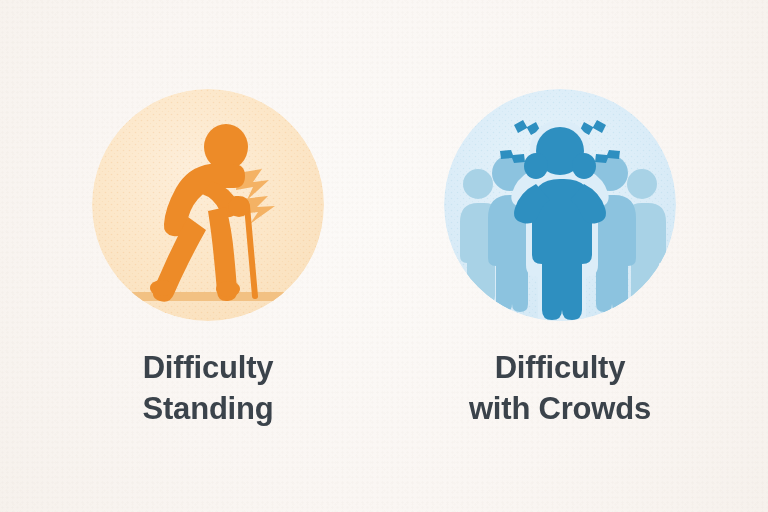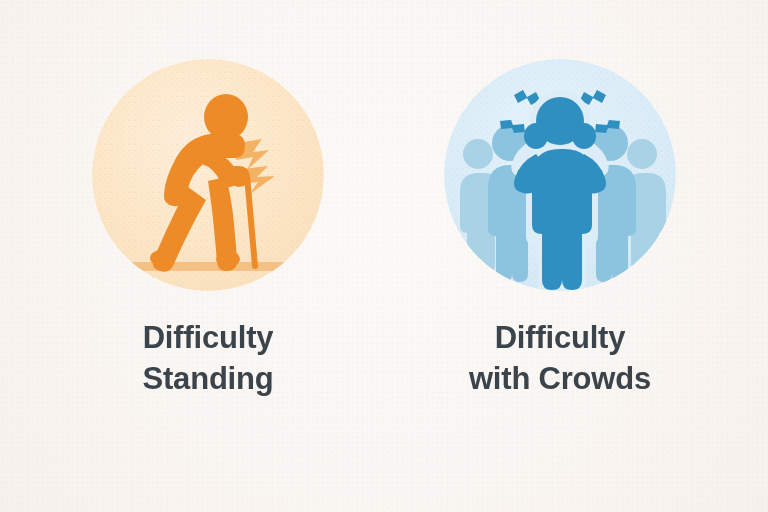--- a/index.html
+++ b/index.html
@@ -36,21 +36,21 @@
     background-position: 0 0, 3px 4px;
   }
 
   .cards {
     position: absolute;
     inset: 0;
     display: flex;
     justify-content: center;
     align-items: flex-start;
     gap: 102px;
-    padding-top: 59px;
+    padding-top: 89px;
     box-sizing: border-box;
   }
 
   .card {
     width: 250px;
     display: flex;
     flex-direction: column;
     align-items: center;
   }
 

